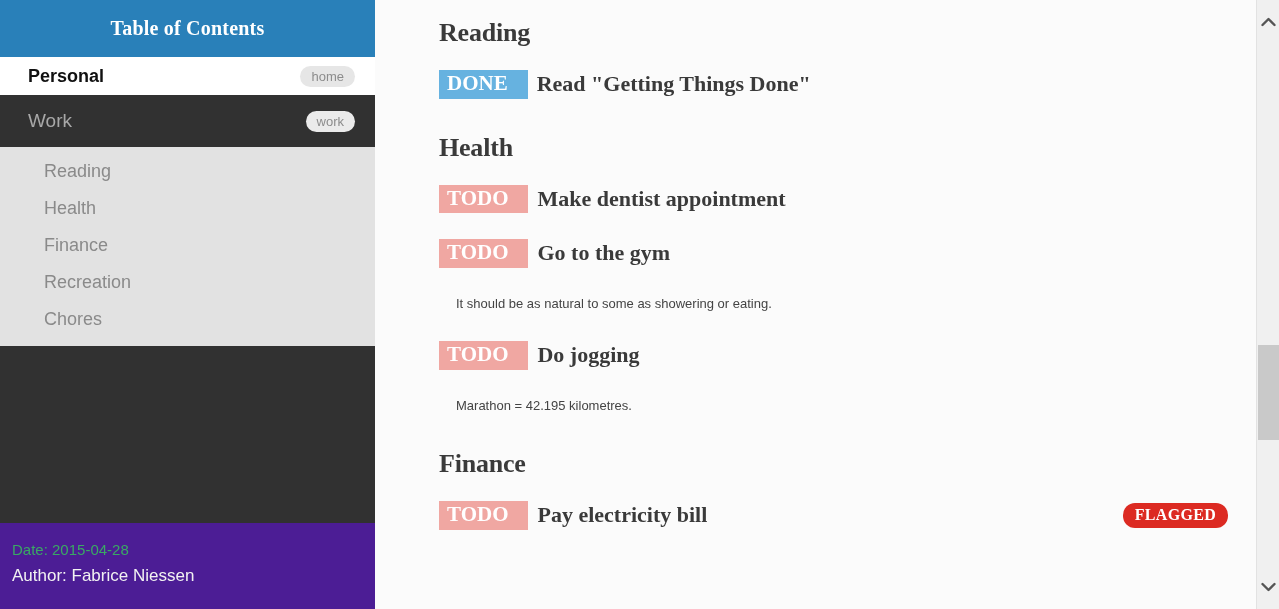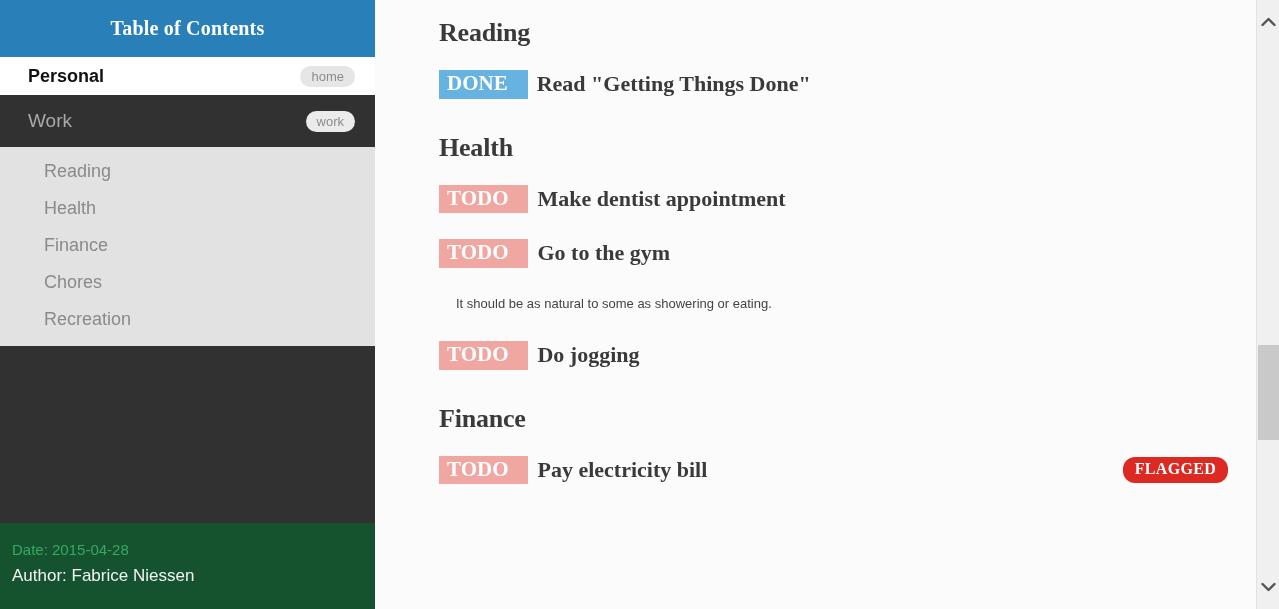--- a/index.html
+++ b/index.html
@@ -60,21 +60,21 @@
     display:flex; align-items:center;
     padding-left:44px;
     font-size:18px;
     color:#8a8a8a;
   }
 
   .sidebar-filler { flex:1 1 auto; background:#313131; }
 
   .sidebar-footer {
     flex:0 0 86px;
-    background:#14532d;
+    background:#4c1d95;
     padding:18px 0 0 12px;
   }
   .footer-date { color:#3aa864; font-size:15px; margin-bottom:8px; }
   .footer-author { color:#f2f2f2; font-size:17px; }
 
   
   .main {
     flex:1 1 auto;
     background:#fbfbfb;
     padding:18px 40px 0 64px;
@@ -181,22 +181,22 @@
 
       <div class="nav-row dark">
         <span class="nav-label">Work</span>
         <span class="tag-pill">work</span>
       </div>
 
       <div class="sublist">
         <div class="sub-item">Reading</div>
         <div class="sub-item">Health</div>
         <div class="sub-item">Finance</div>
+        <div class="sub-item">Recreation</div>
         <div class="sub-item">Chores</div>
-        <div class="sub-item">Recreation</div>
       </div>
 
     </div>
 
     <div class="sidebar-filler"></div>
 
     <div class="sidebar-footer">
       <div class="footer-date">Date: 2015-04-28</div>
       <div class="footer-author">Author: Fabrice Niessen</div>
     </div>
@@ -224,20 +224,21 @@
       <span class="task-title">Go to the gym</span>
     </div>
 
     <p class="para">It should be as natural to some as showering or eating.</p>
 
     <div class="task-row">
       <span class="kw todo">TODO</span>
       <span class="task-title">Do jogging</span>
     </div>
 
+    <p class="para">Marathon = 42.195 kilometres.</p>
 
     <h2 class="sec-heading spaced">Finance</h2>
 
     <div class="task-row">
       <span class="kw todo">TODO</span>
       <span class="task-title">Pay electricity bill</span>
       <span class="flag-pill">FLAGGED</span>
     </div>
 
   </main>

